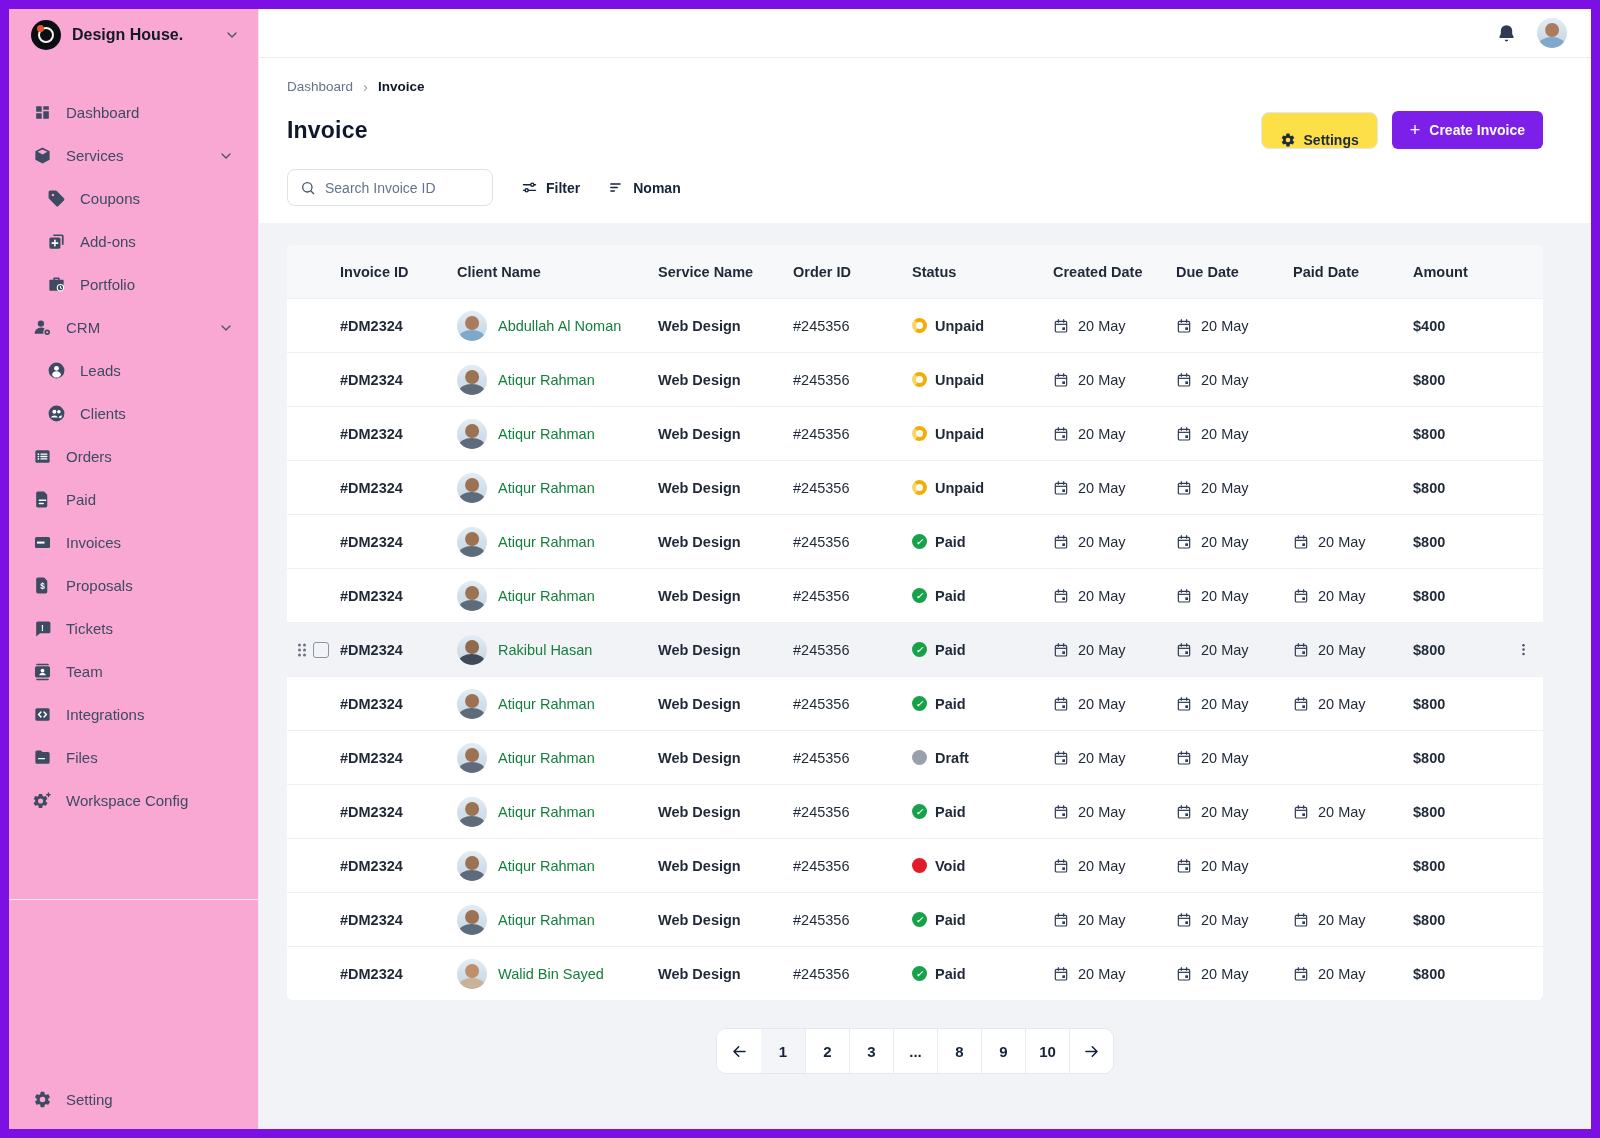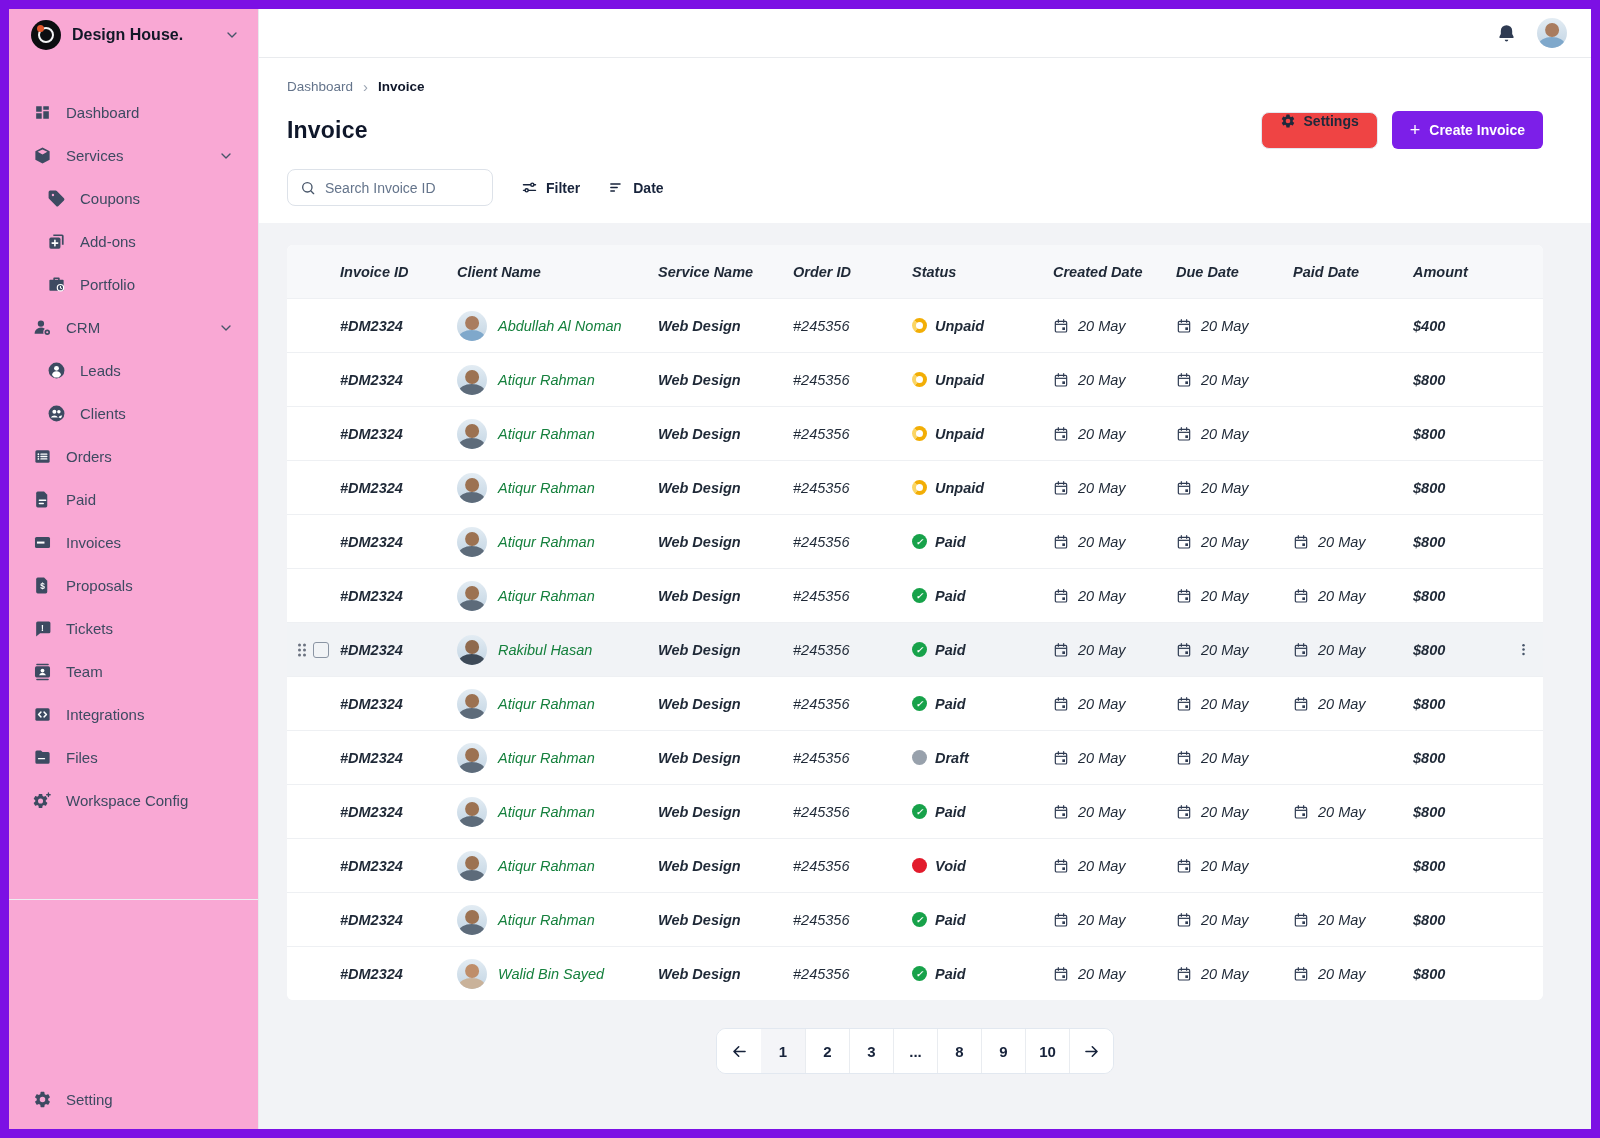--- a/index.html
+++ b/index.html
@@ -38,38 +38,38 @@
   .tavatar { width:34px; height:34px; cursor:pointer; }
 
   .page-head { background:#fff; padding:20px 48px 0 28px; }
   .breadcrumb { display:flex; align-items:center; gap:10px; font-size:13.5px; margin-bottom:16px; }
   .bc-link { color:#64748b; cursor:pointer; }
   .bc-sep { color:#9aa4b2; font-size:15px; }
   .bc-current { color:#0f172a; font-weight:600; }
   .title-row { display:flex; align-items:center; justify-content:space-between; margin-bottom:20px; }
   .page-title { font-size:23px; font-weight:700; color:#0f172a; letter-spacing:.2px; }
   .title-actions { display:flex; align-items:center; gap:14px; }
-  .btn-settings { display:flex; align-items:flex-start; gap:8px; height:37px; padding:0 18px; background:#ef4444; border:1px solid #e2e8f0; border-radius:8px; font-size:14px; font-weight:600; color:#1e293b; cursor:pointer; font-family:inherit; }
+  .btn-settings { display:flex; align-items:flex-end; gap:8px; height:37px; padding:0 18px; background:#fde047; border:1px solid #e2e8f0; border-radius:8px; font-size:14px; font-weight:600; color:#1e293b; cursor:pointer; font-family:inherit; }
   .btn-settings .bicon { width:16px; height:16px; color:#1e293b; }
   .btn-settings .bicon svg{ width:100%; height:100%; display:block; }
   .btn-create { display:flex; align-items:center; gap:9px; height:38px; padding:0 18px; background:var(--accent,#7c1fe8); border:none; border-radius:6px; font-size:14px; font-weight:600; color:#fff; cursor:pointer; font-family:inherit; }
   .btn-create .plus { font-size:18px; font-weight:500; line-height:1; margin-top:-1px; }
   .toolbar { display:flex; align-items:center; gap:28px; padding-bottom:17px; }
   .search-box { display:flex; align-items:center; gap:9px; width:206px; height:37px; border:1px solid #dde2e9; border-radius:8px; padding:7px 12px; background:#fff; }
   .search-box .sicon { width:16px; height:16px; color:#475569; flex:0 0 16px; }
   .search-box .sicon svg { width:100%; height:100%; display:block; }
   .search-box input { border:none; outline:none; width:100%; font-size:14px; color:#1f2937; font-family:inherit; background:transparent; }
   .search-box input::placeholder { color:#64748b; }
   .tool-btn { display:flex; align-items:center; gap:8px; font-size:14px; font-weight:600; color:#17233b; cursor:pointer; background:none; border:none; font-family:inherit; }
   .tool-btn .ticon { width:17px; height:17px; color:#17233b; }
   .tool-btn .ticon svg { width:100%; height:100%; display:block; }
 
   .content { flex:1; background:#f2f3f6; padding:22px 48px 0 28px; display:flex; flex-direction:column; min-height:0; }
   .card { background:#fff; border-radius:6px; overflow:hidden; }
-  .grid { display:grid; grid-template-columns:117px 201px 135px 119px 141px 123px 117px 120px 1fr; align-items:center; padding-left:53px; padding-right:16px;font-style:italic; }
+  .grid { display:grid; grid-template-columns:117px 201px 135px 119px 141px 123px 117px 120px 1fr; align-items:center; padding-left:53px; padding-right:16px; }
   .thead { height:53px; background:#f7f8fa; font-size:14.5px; font-weight:700; color:#1f2937; }
   .trow { height:54px; border-top:1px solid #eef0f3; position:relative; font-size:14.5px; color:#1f2937; --rowbg:#fff; background:var(--rowbg); cursor:pointer; }
   .trow.active { --rowbg:#f1f3f6; }
   .cid { font-weight:600; }
   .client { display:flex; align-items:center; gap:11px; }
   .avatar { width:30px; height:30px; border-radius:50%; position:relative; overflow:hidden; background:linear-gradient(180deg,#e3ecf3,#c2d4e3); flex:0 0 30px; }
   .avatar::before { content:""; position:absolute; left:50%; top:18%; transform:translateX(-50%); width:46%; height:46%; border-radius:50%; background:#a97c5f; }
   .avatar::after { content:""; position:absolute; left:50%; bottom:-16%; transform:translateX(-50%); width:88%; height:52%; border-radius:50% 50% 0 0; background:#7fa8cb; }
   .av-m2::after { background:#5d6b7a; } .av-m2::before{ background:#9c7252; }
   .av-m3::after { background:#3e4a58; } .av-m3::before{ background:#8f6a4e; }
@@ -374,21 +374,21 @@
               </svg>
             </span>
           <span>Filter</span>
         </button>
         <button class="tool-btn">
           <span class="ticon">
               <svg viewBox="0 0 24 24" fill="none" stroke="currentColor" stroke-width="2" stroke-linecap="round">
                 <path d="M4 7h13M4 12h9M4 17h5"></path>
               </svg>
             </span>
-          <span>Date</span>
+          <span>Noman</span>
         </button>
       </div>
     </div>
 
     <div class="content">
       <div class="card">
         <div class="grid thead" id="thead">
             <span>Invoice ID</span>
             <span>Client Name</span>
             <span>Service Name</span>

